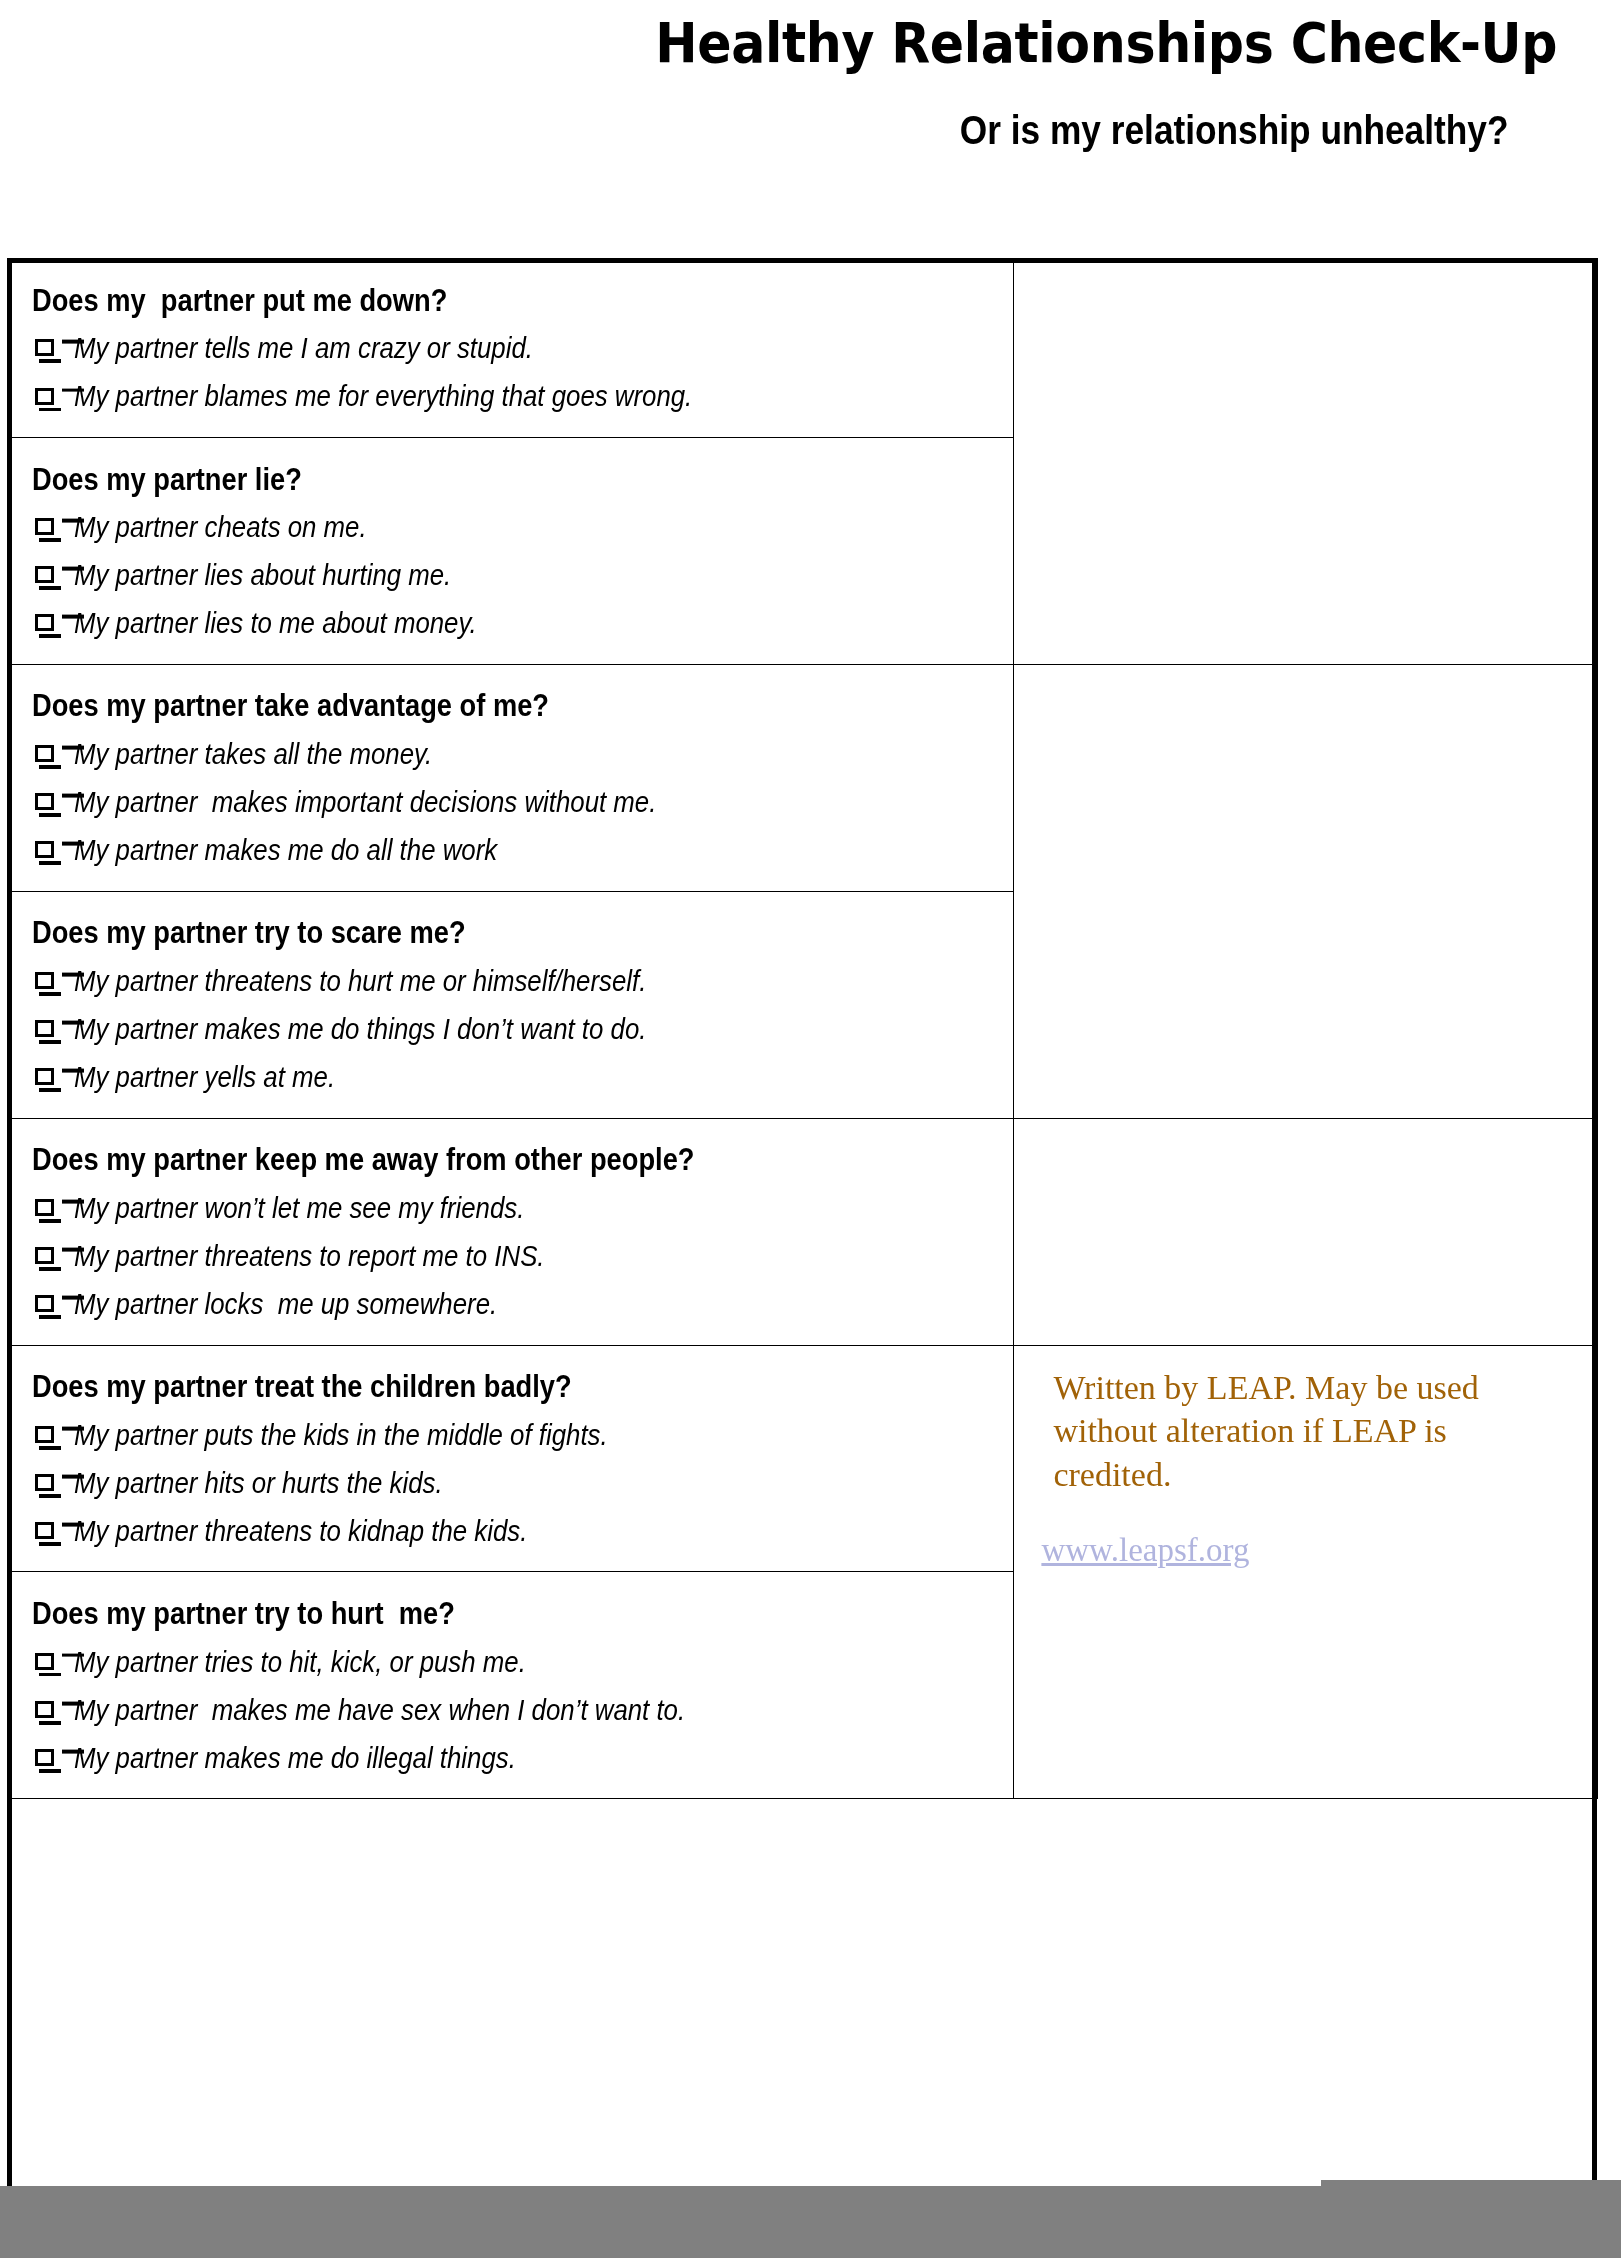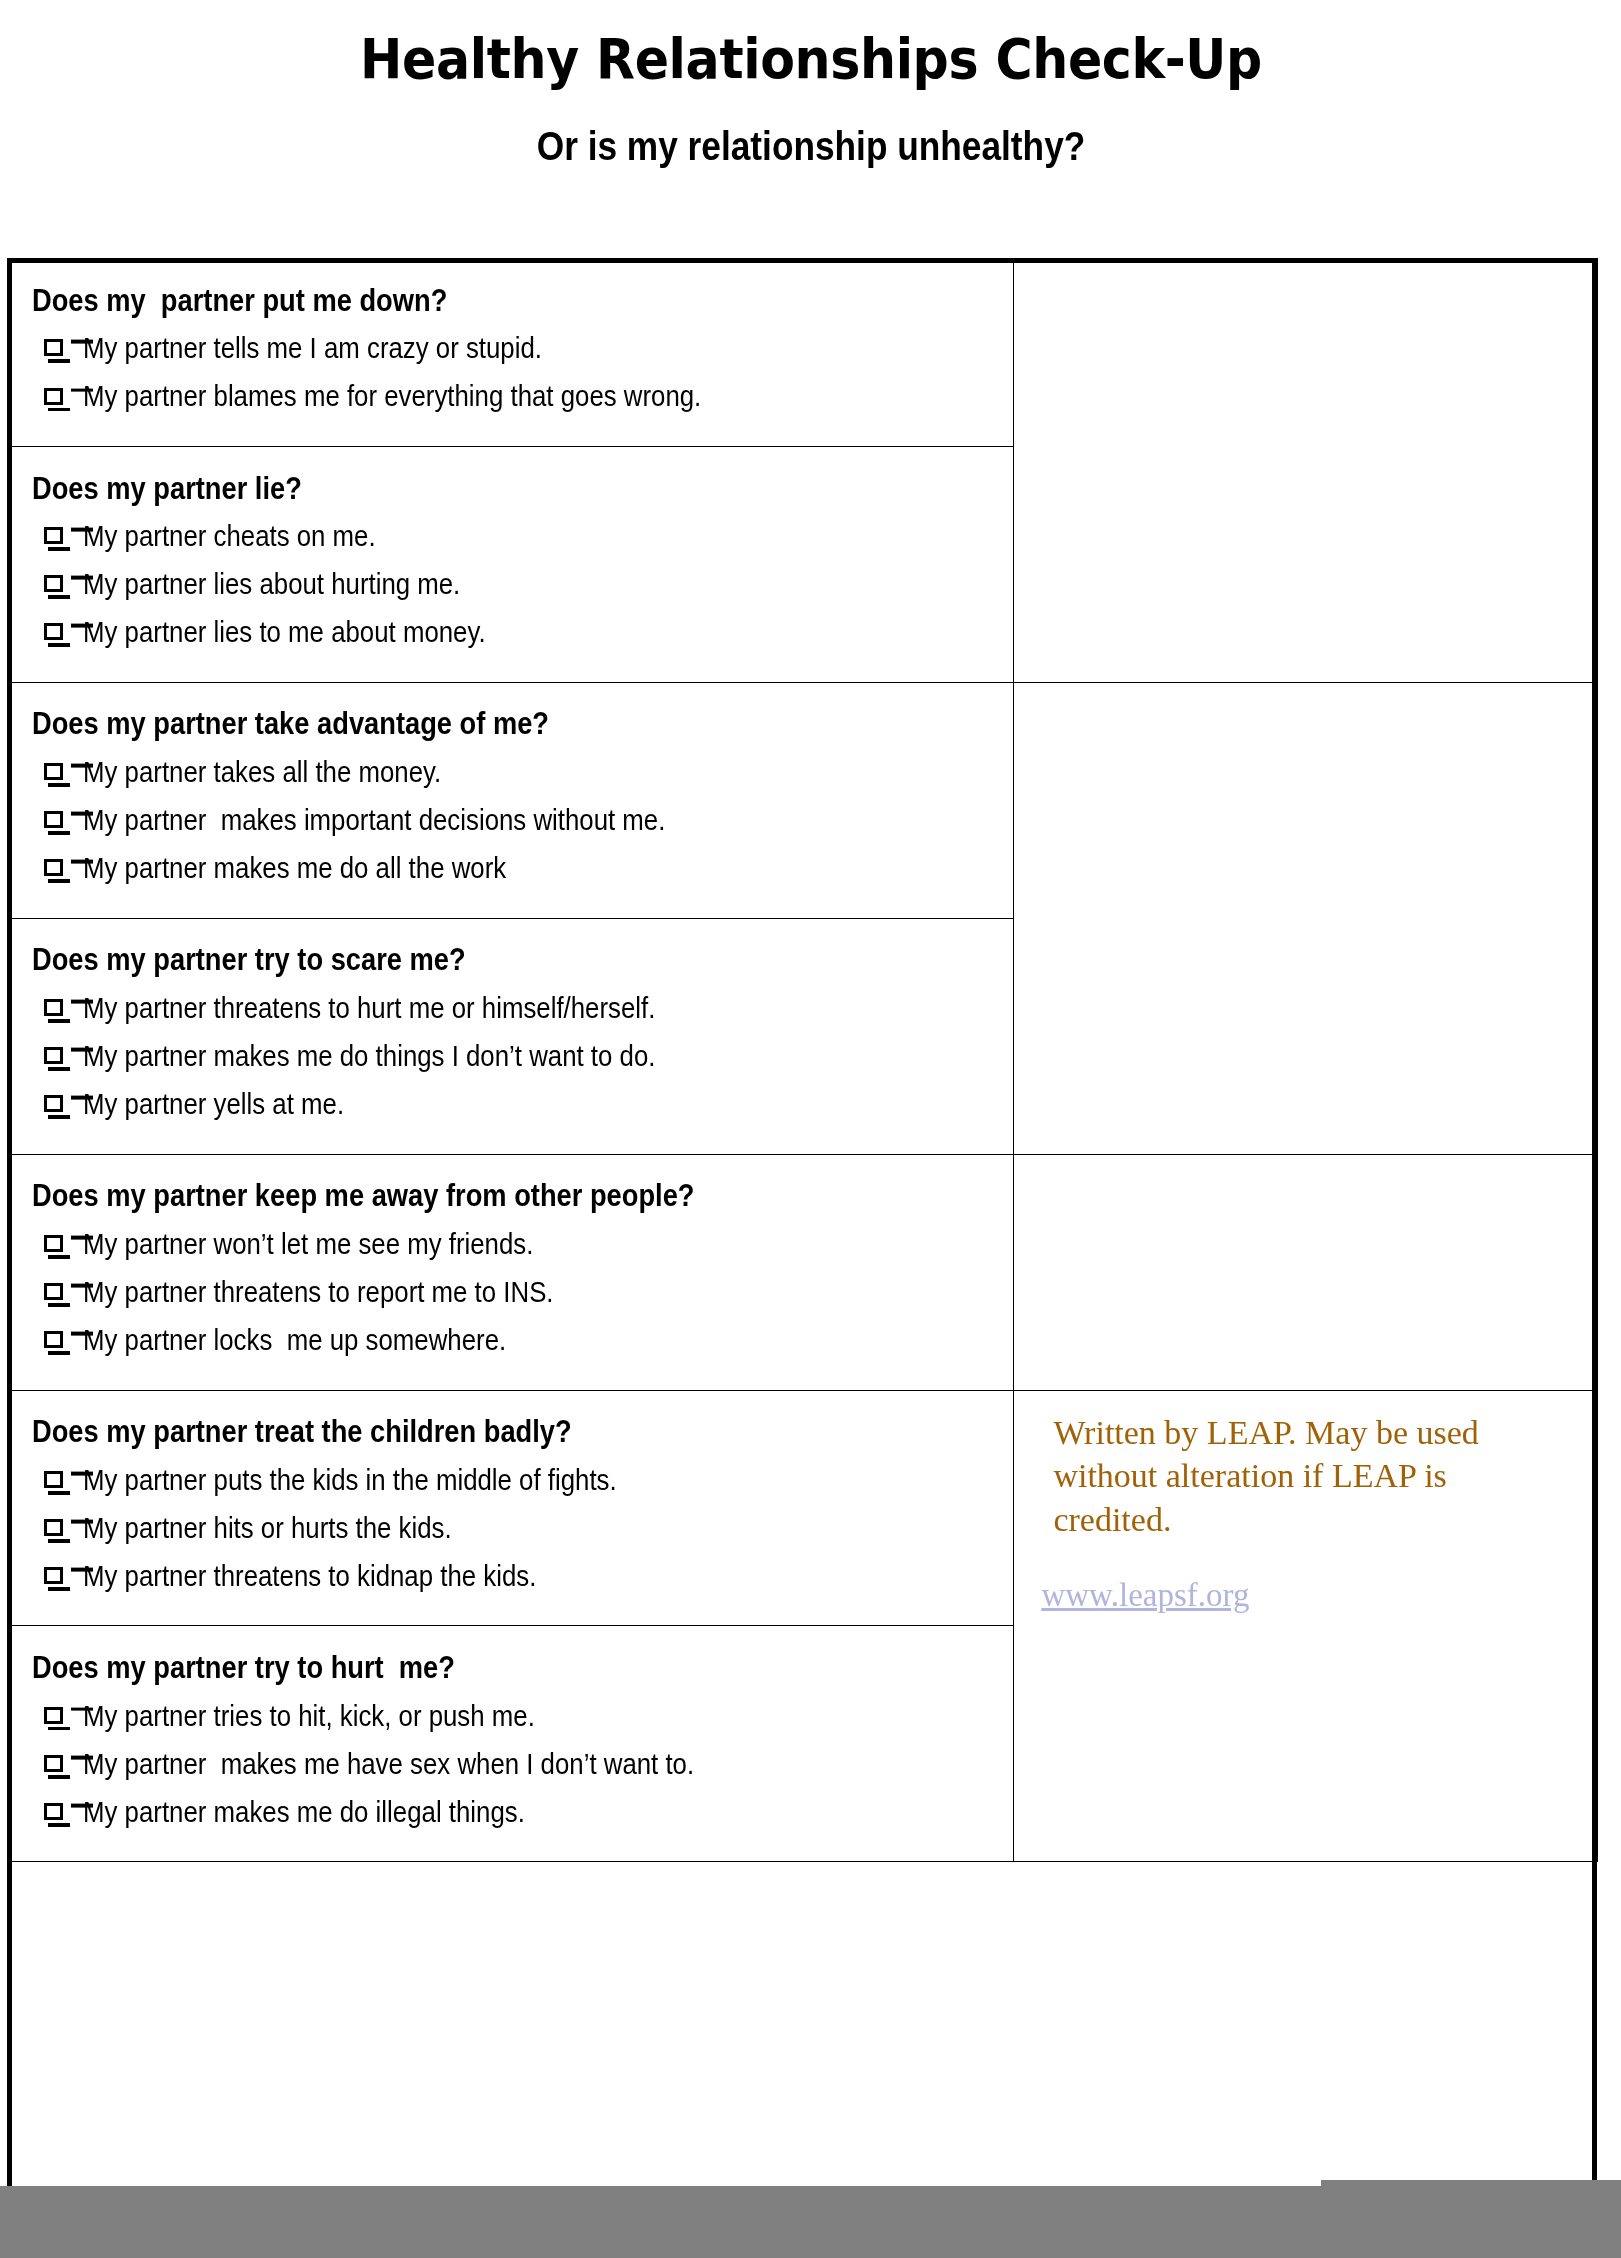--- a/index.html
+++ b/index.html
@@ -13,23 +13,23 @@
     position: relative;
     overflow: hidden;
     font-family: "Liberation Sans", "DejaVu Sans", sans-serif;
     color: #000000;
   }
 
   
   .title-block {
     position: absolute;
     left: 0;
-    top: 16px;
+    top: 0;
     width: 1622px;
-    text-align: center;
+    text-align: right;
   }
   .doc-title {
     margin: 0;
     padding-top: 16px;
     font-family: "DejaVu Sans", sans-serif;
     font-weight: bold;
     font-size: 55px;
     line-height: 1.0;
     letter-spacing: -0.4px;
     transform: scaleX(0.92);
@@ -83,22 +83,23 @@
     font-weight: bold;
     font-size: 31px;
     line-height: 1.0;
     margin: 5.3px 0 0 0;
     transform: scaleX(0.88);
     transform-origin: left center;
     white-space: pre;
   }
   .item-list {
     list-style: none;
-    margin: 12px;
+    margin: 3px;
     padding: 0;
+    font-style: italic;
   }
   .item {
     display: flex;
     align-items: flex-start;
     margin-top: 18.5px;
   }
   .checkbox-icon {
     flex: 0 0 auto;
     display: inline-block;
     width: 26.5px;

